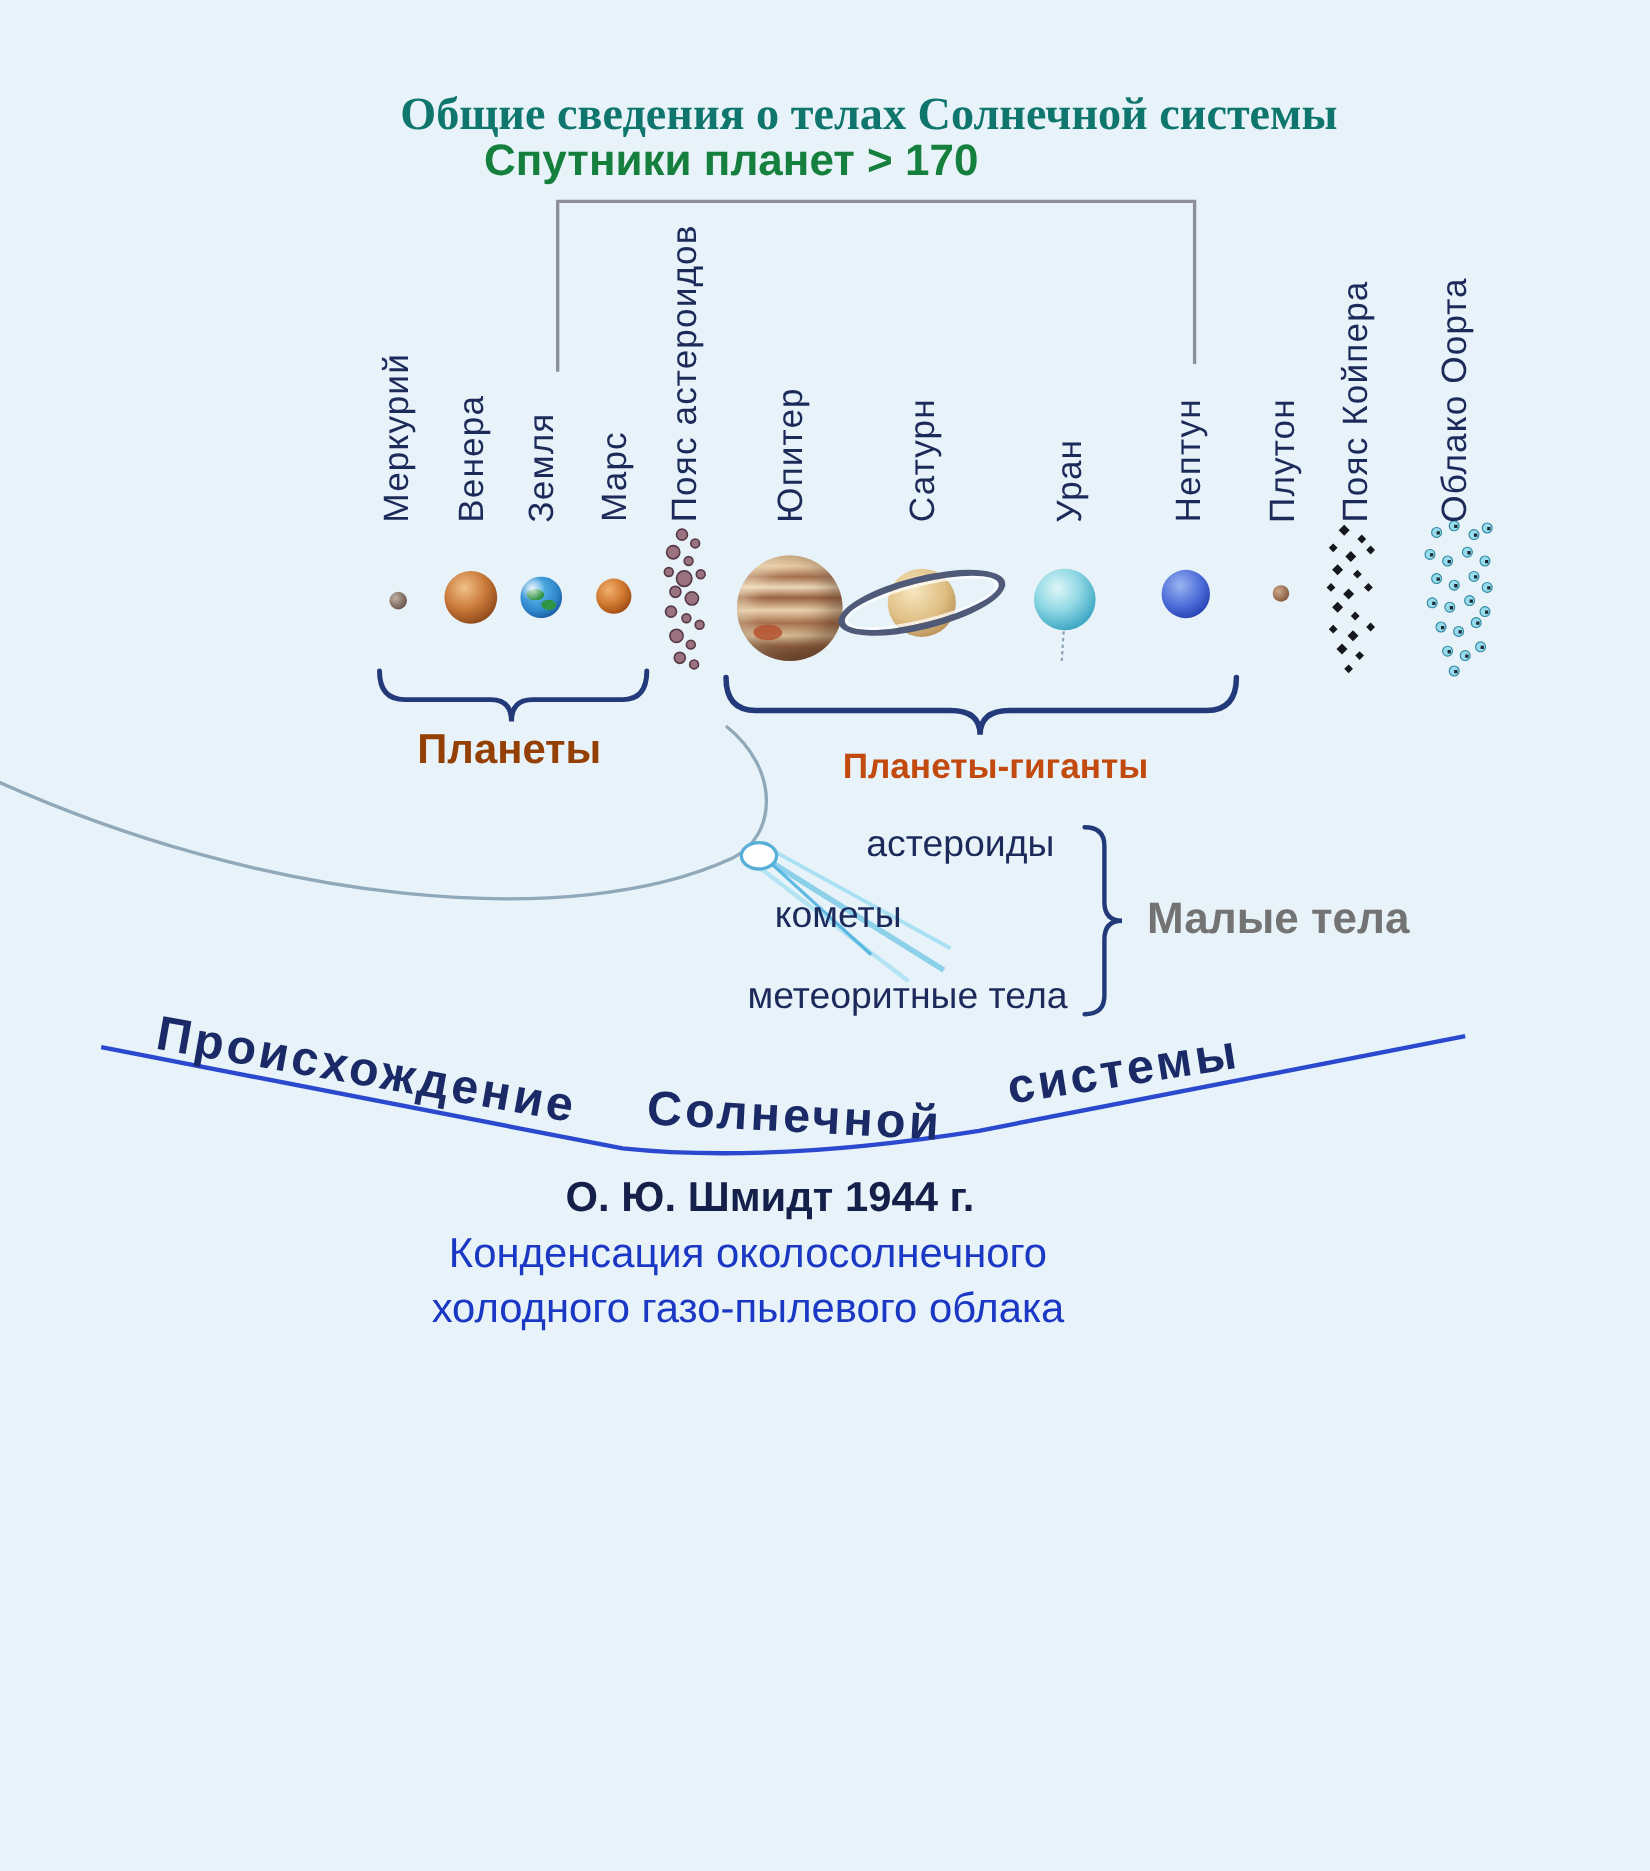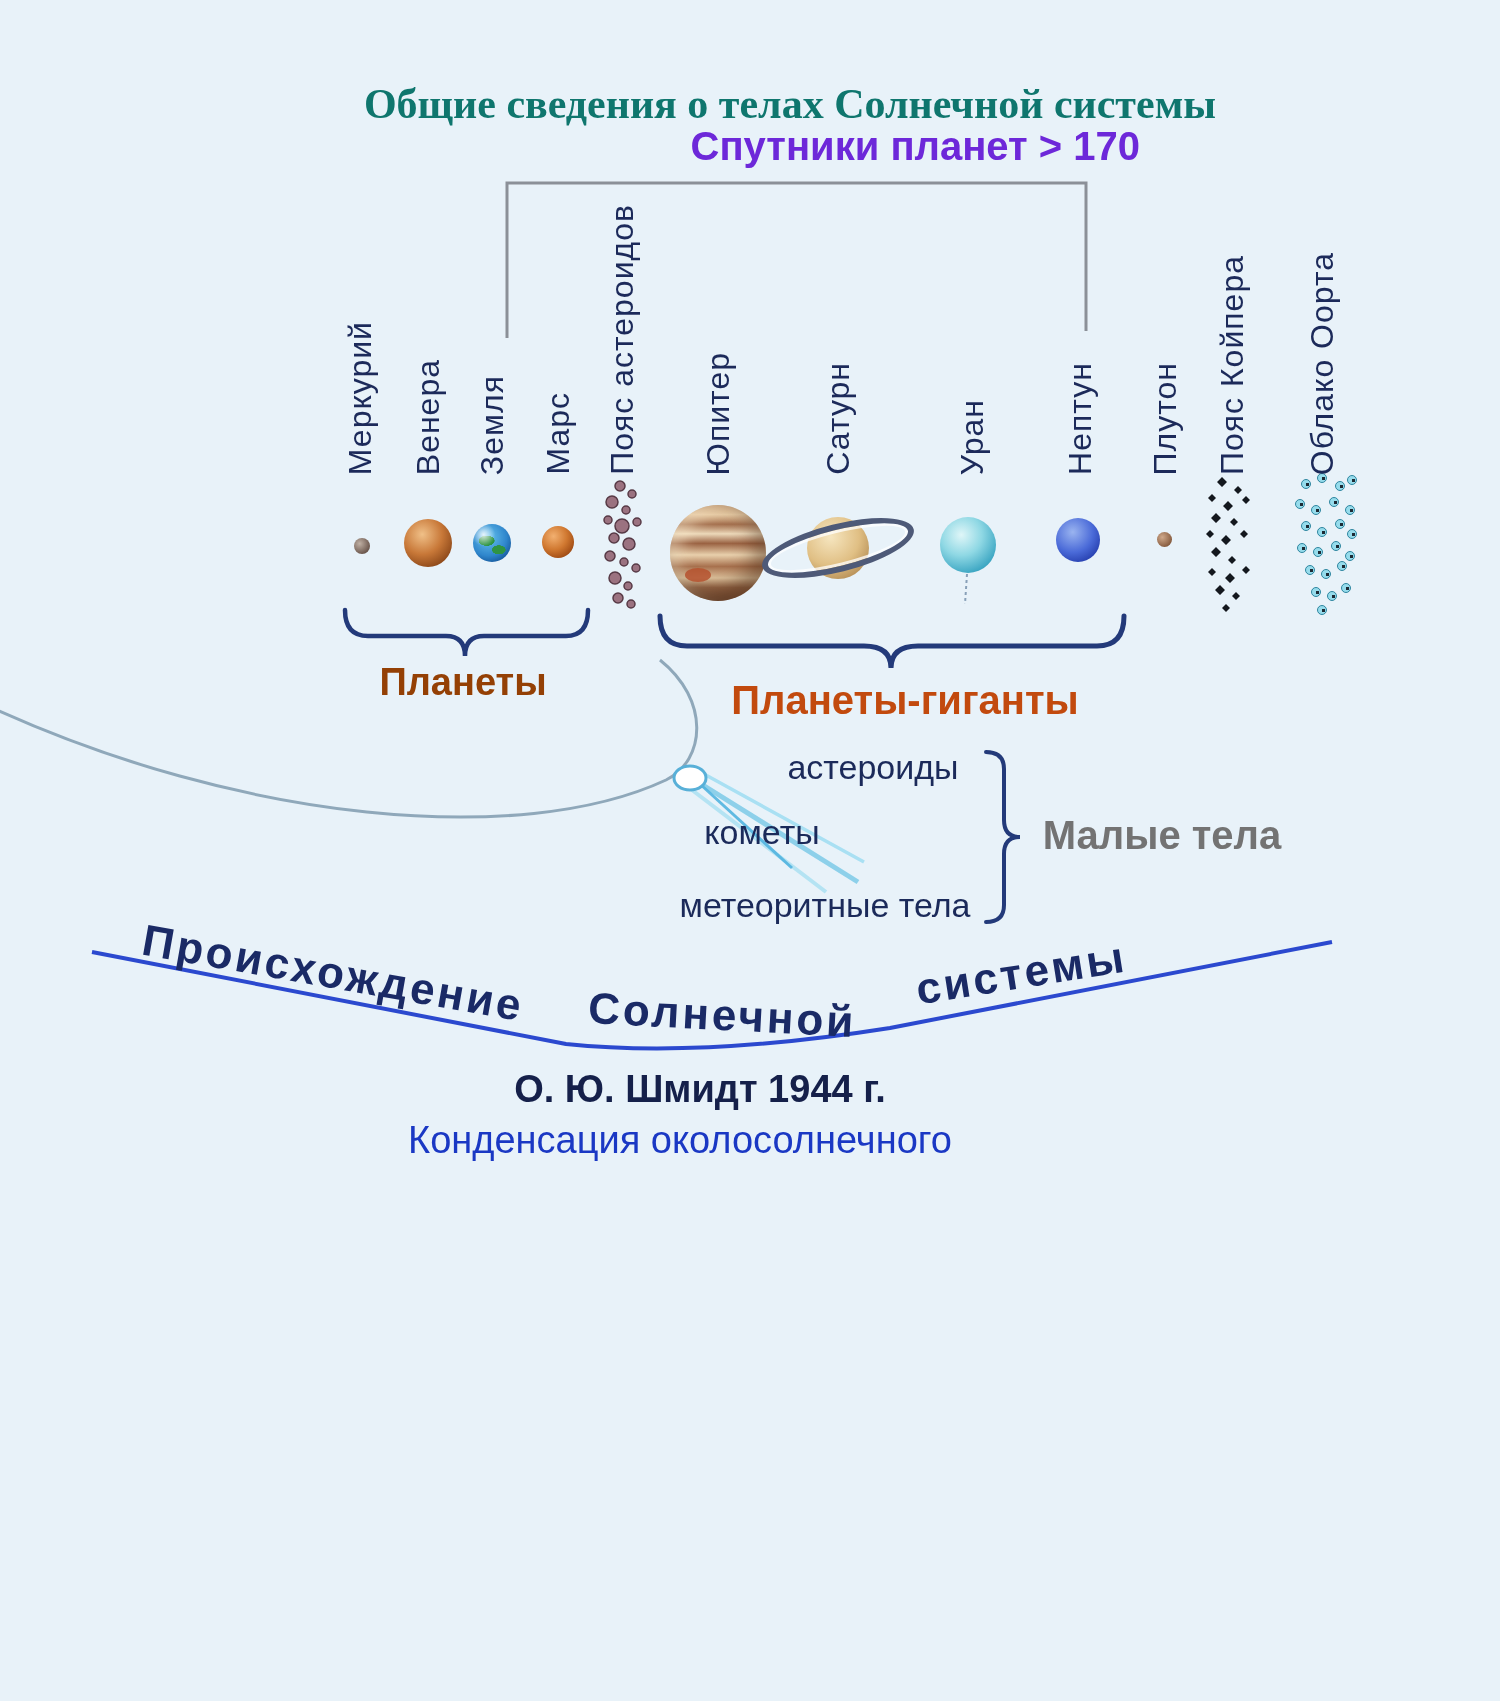--- a/index.html
+++ b/index.html
@@ -1,22 +1,22 @@
 <!DOCTYPE html>
 <html><head>
 <meta charset="utf-8">
 <style>
   * { margin:0; padding:0; box-sizing:border-box; }
   body { background:#ffffff; font-family:"Liberation Sans", sans-serif; }
   #canvas { position:relative; width:1500px; height:1701px; background:#e8f2f9; overflow:hidden; }
 
   .title { position:absolute; left:120px; top:48px; width:1340px; text-align:center;
            font-family:"Liberation Serif", serif; font-weight:bold; font-size:42px; color:#0f766e;margin-top:32px; }
-  .satellites { position:absolute; left:440px; top:124px; width:700px; text-align:right;
-                font-weight:bold; font-size:40px; color:#6d28d9; }
+  .satellites { position:absolute; left:440px; top:124px; width:700px; text-align:left;
+                font-weight:bold; font-size:40px; color:#15803d; }
 
   svg.underlay { position:absolute; left:0; top:0; pointer-events:none; }
 
   
   #sun { position:absolute; left:44px; top:446px; width:216px; height:216px; border-radius:50%;
          background: radial-gradient(circle at 45% 40%, #fff6c8 0%, #ffe766 18%, #ffc93e 35%,
                      #ff9e20 55%, #ff7a08 72%, #f25600 88%, #e04a00 100%);
          box-shadow: 0 0 46px 14px rgba(255,150,30,.55), inset -10px -14px 30px rgba(200,60,0,.5); }
   #sun-label { position:absolute; left:28px; top:96px; width:160px; text-align:center;
                font-size:34px; color:#3a2a18; text-shadow:0 0 6px rgba(255,255,255,.9); }
@@ -58,21 +58,21 @@
             font-size:32px; line-height:38px; color:#1c2a5a; letter-spacing:1px; white-space:nowrap; }
   .vl-0 {left:341px} .vl-1 {left:409px} .vl-2 {left:473px} .vl-3 {left:539px}
   .vl-4 {left:603px} .vl-5 {left:699px} .vl-6 {left:819px} .vl-7 {left:953px}
   .vl-8 {left:1061px} .vl-9 {left:1146px} .vl-10 {left:1213px} .vl-11 {left:1303px}
 
   
   .terrestrial { position:absolute; left:313px; top:660px; width:300px; text-align:center;
                  font-weight:bold; font-size:38px; line-height:44px; color:#944005; }
   .terrestrial span { display:block; }
   .giants { position:absolute; left:730px; top:678px; width:350px; text-align:center;
-            font-weight:bold; font-size:40px; color:#c24a0e; }
+            font-weight:bold; font-size:32px; color:#c24a0e; }
 
   
   .sb-item { position:absolute; text-align:center; font-size:34px; color:#1b2a5a; }
   .sb-0 { left:723px; top:748px; width:300px; }
   .sb-1 { left:612px; top:813px; width:300px; }
   .sb-2 { left:655px; top:886px; width:340px; }
   .small-bodies-label { position:absolute; left:1007px; top:813px; width:310px; text-align:center;
                         font-weight:bold; font-size:40px; color:#737373; }
 
   
@@ -232,15 +232,16 @@
   <div class="sb-item sb-0">астероиды</div>
   <div class="sb-item sb-2">метеоритные тела</div>
   <div class="small-bodies-label">Малые тела</div>
 
   <div class="origin-word ow-1">Происхождение</div>
   <div class="origin-word ow-2">Солнечной</div>
   <div class="origin-word ow-3">системы</div>
   <div class="author">О. Ю. Шмидт 1944 г.</div>
   <div class="theory">
     <span>Конденсация околосолнечного</span>
+    <span>холодного газо-пылевого облака</span>
   </div>
 
 </div>
 
 </body></html>

